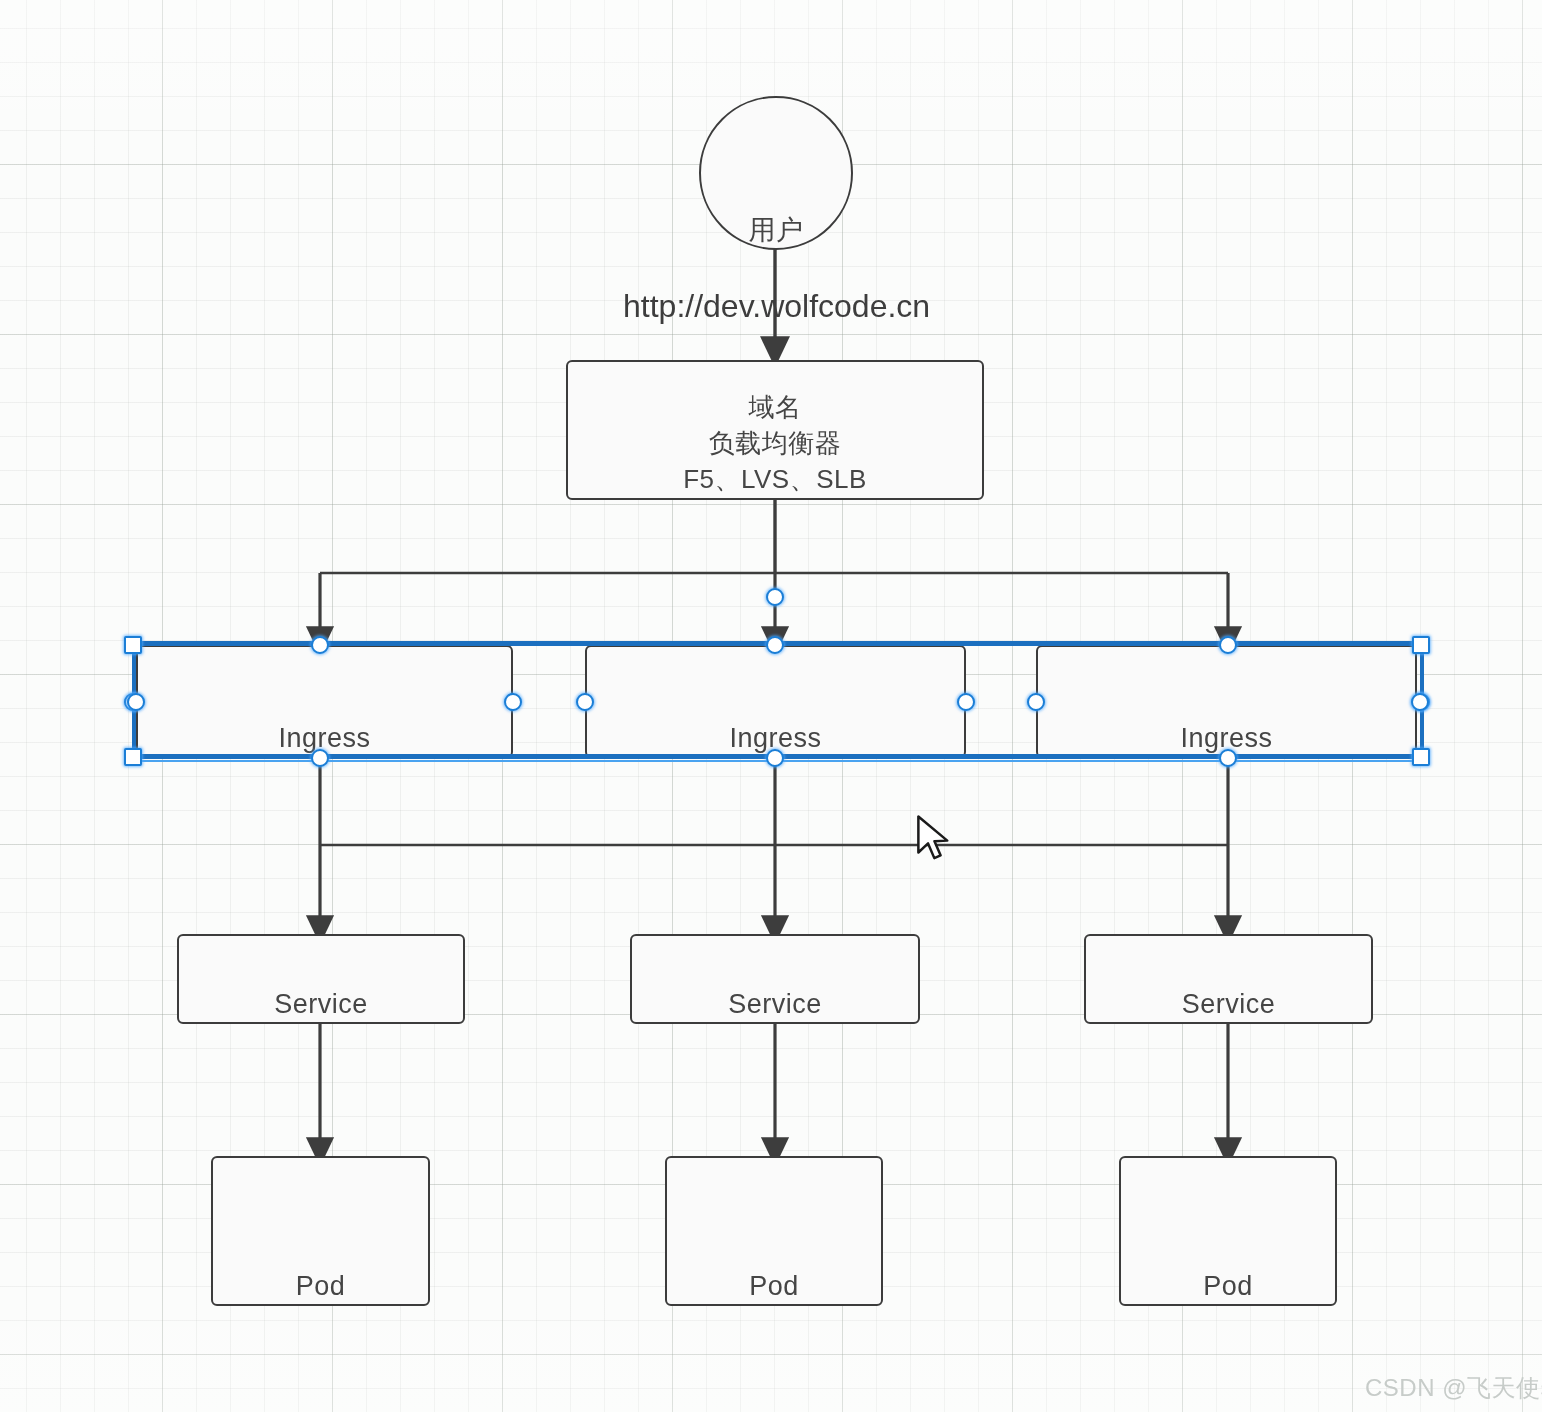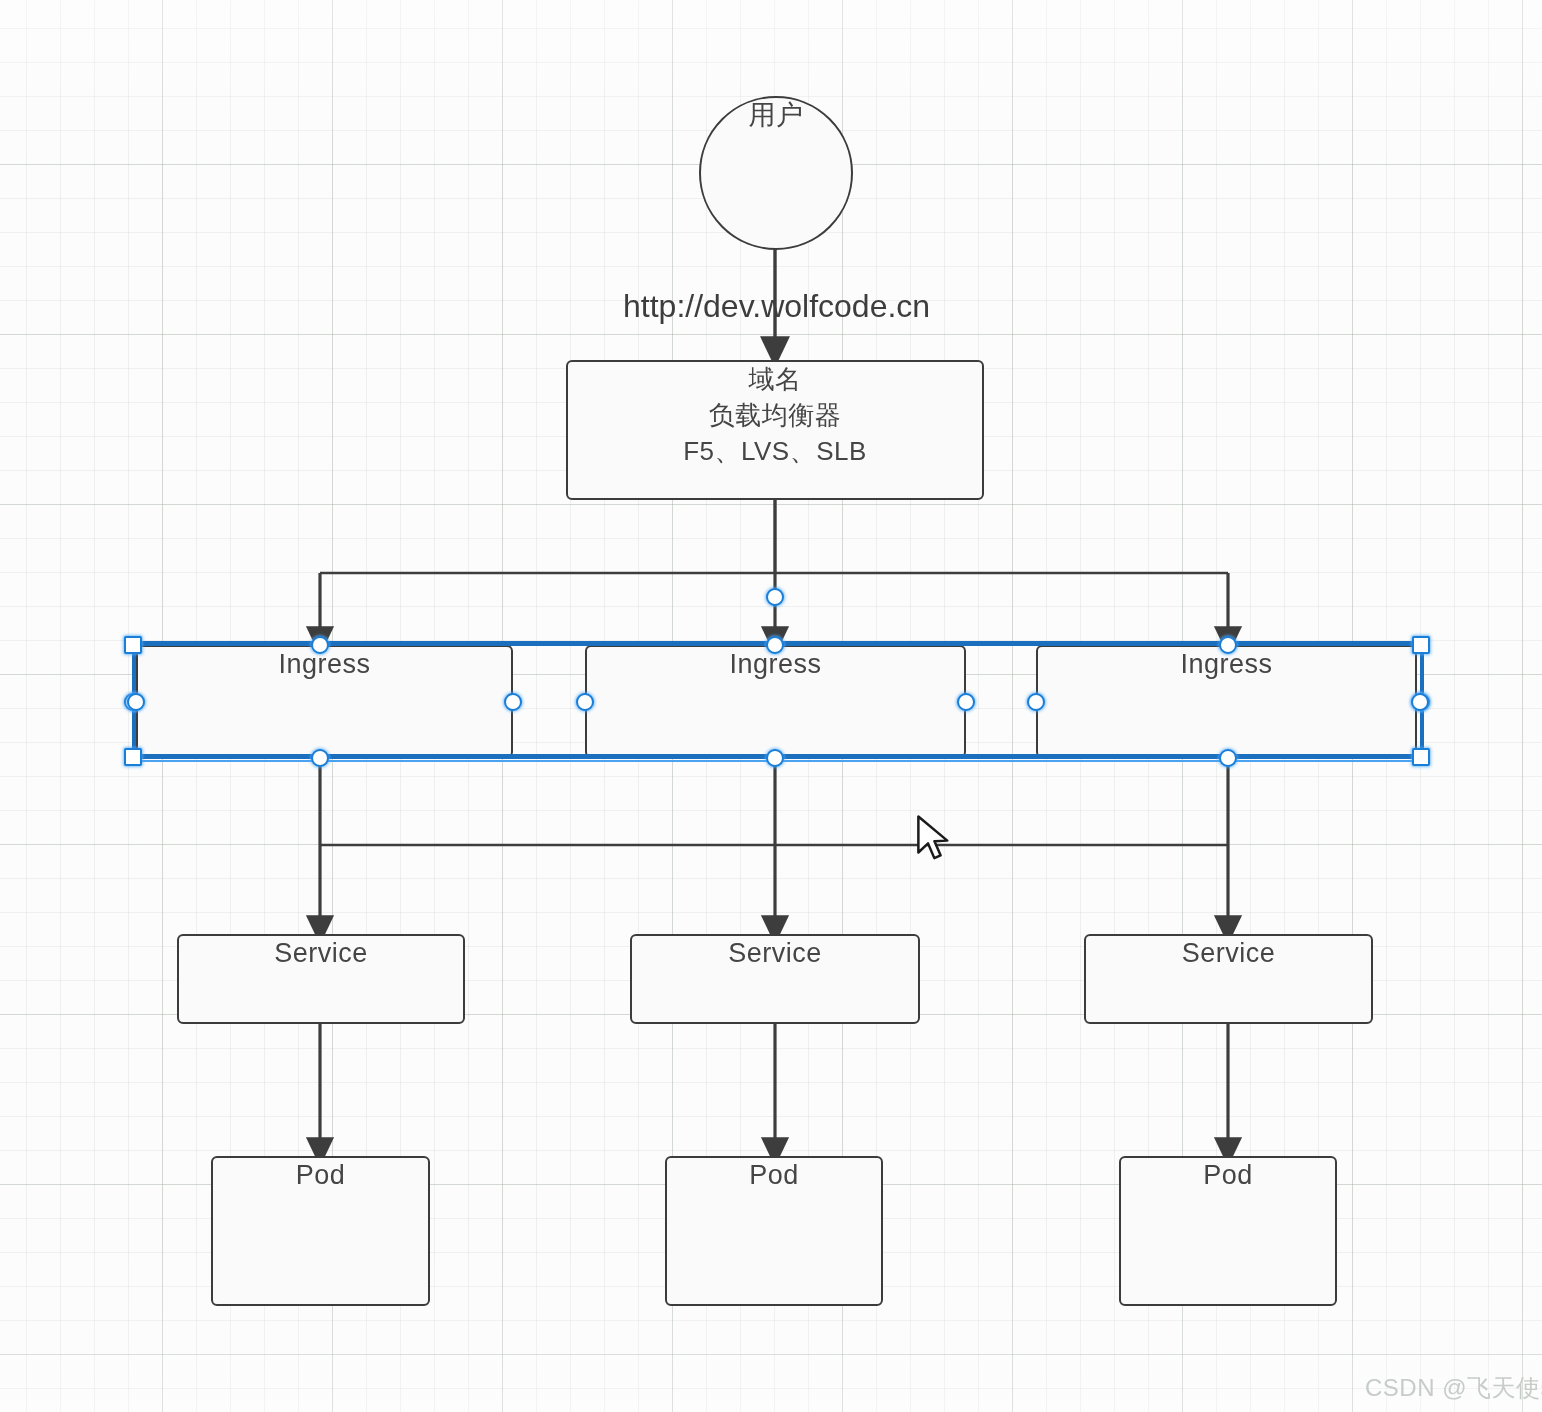--- a/index.html
+++ b/index.html
@@ -27,21 +27,21 @@
     content:"";position:absolute;inset:0;
     background:linear-gradient(to bottom, rgba(255,255,255,0.35), rgba(255,255,255,0.0) 12%, rgba(255,255,255,0.0) 88%, rgba(255,255,255,0.25));
     pointer-events:none;
   }
   .node{
     position:absolute;
     box-sizing:border-box;
     background:#fafafa;
     border:2.5px solid #3c3c3c;
     border-radius:6px;
-    display:flex;align-items:flex-start;justify-content:center;
+    display:flex;align-items:flex-end;justify-content:center;
     color:#454545;
     font-size:27px;
     letter-spacing:.5px;
     white-space:pre-line;
     text-align:center;
     line-height:1.28;
   }
   .node.circle{border-radius:50%;}
   .node.lb{font-size:26px;line-height:1.38;}
   .edge-label{

